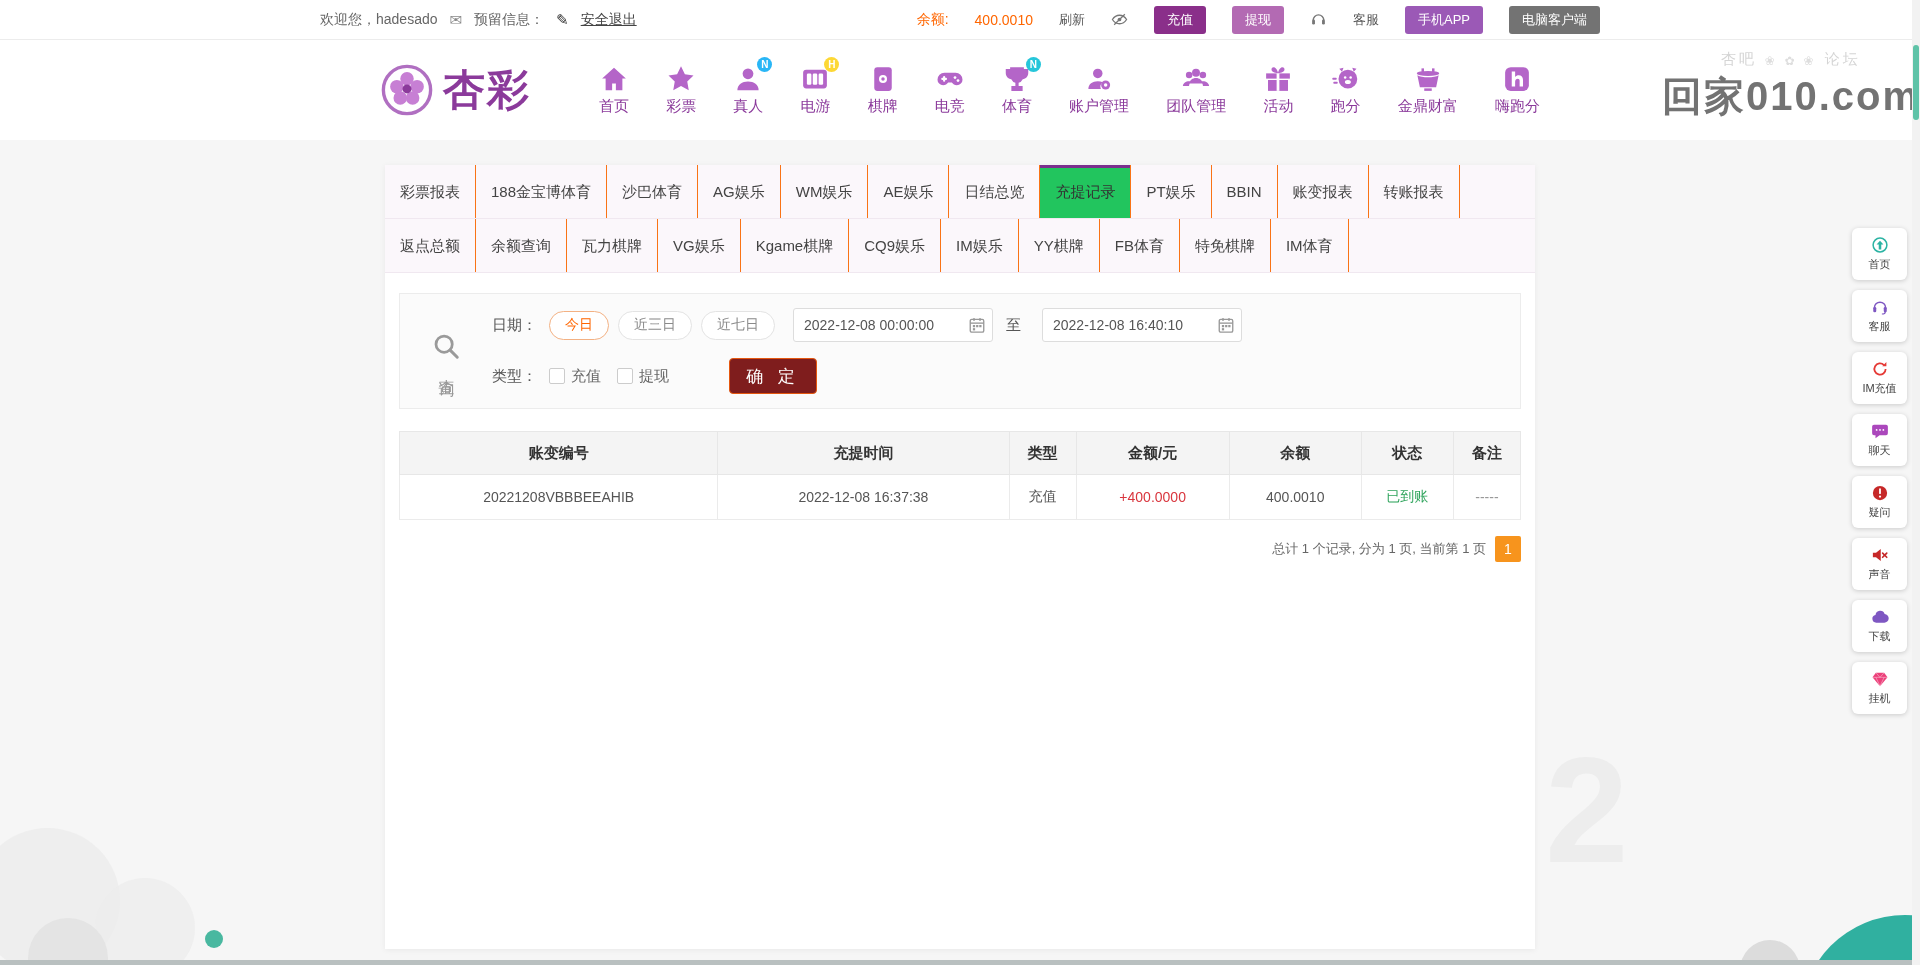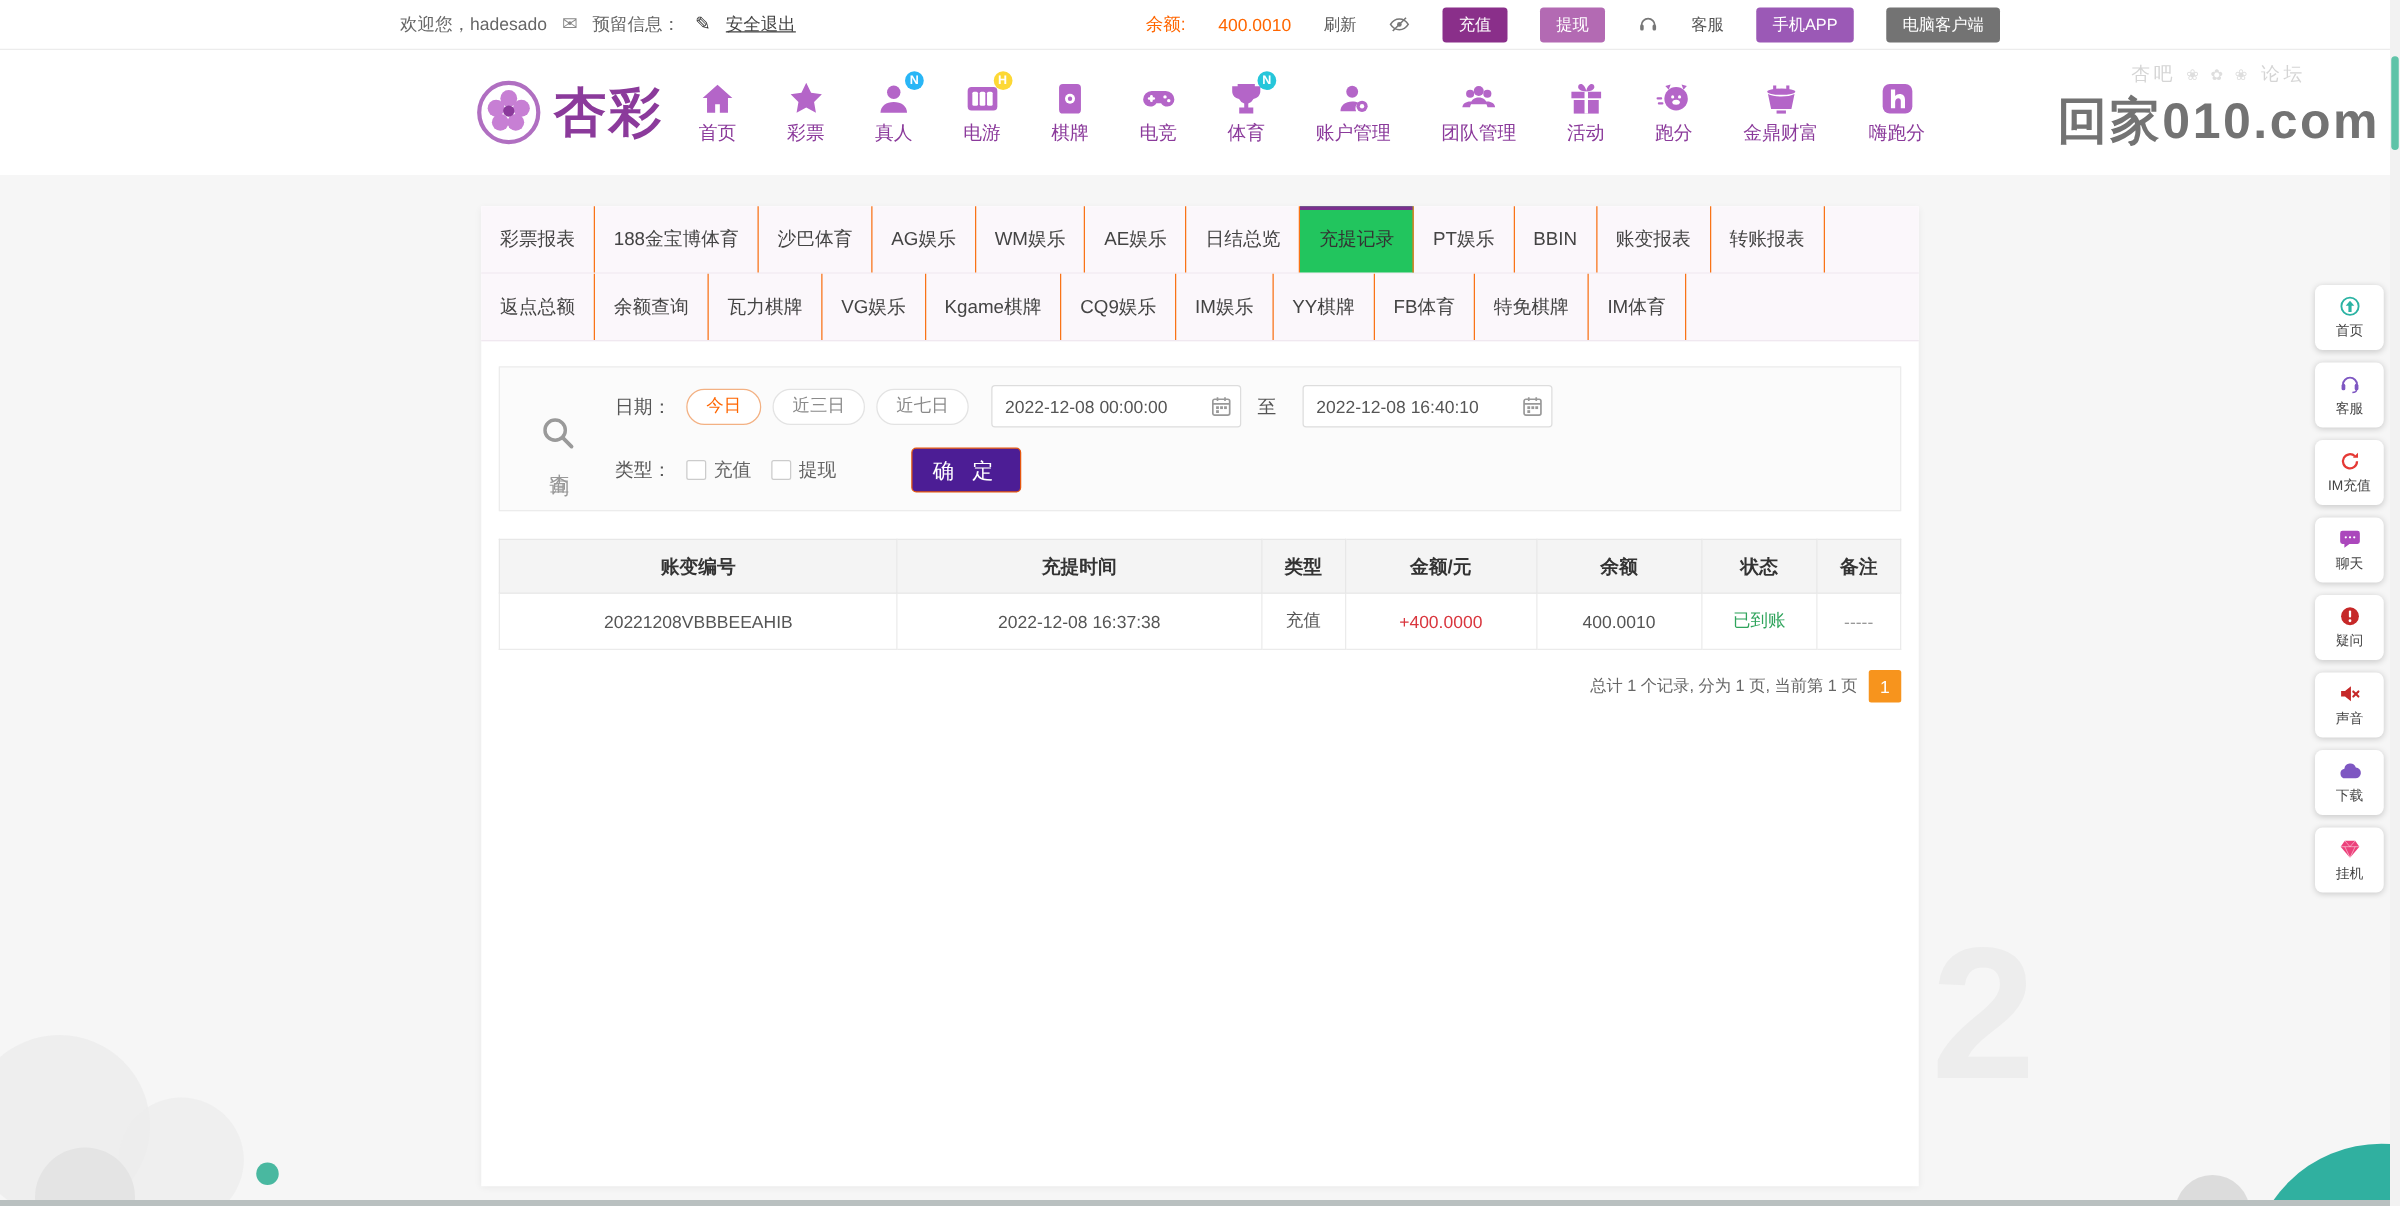--- a/index.html
+++ b/index.html
@@ -26,30 +26,30 @@
   .glyph-icon{font-size:15px;color:#888;line-height:1;}
   .pencil{color:#333;}
   .btn{border:none;border-radius:3px;color:#fff;font-size:13px;padding:5px 13px;cursor:pointer;font-family:inherit;white-space:nowrap;}
   .btn-recharge{background:#8a2f8a;}
   .btn-withdraw{background:#b36ab3;}
   .btn-app{background:#9b59b6;}
   .btn-pc{background:#737373;}
 
   
   .header{background:#fff;height:100px;position:relative;z-index:5;}
-  .header-inner{width:1160px;margin:0 auto;display:flex;align-items:center;height:100%;}
+  .header-inner{width:1160px;margin:0 auto;display:flex;align-items:center;height:100%;gap:40px;}
   .logo{display:flex;align-items:center;gap:9px;cursor:pointer;}
   .logo-flower{width:54px;height:54px;}
   .logo-text{font-size:42px;font-weight:bold;color:#8b3a9b;letter-spacing:2px;}
   .nav{flex:1;display:flex;justify-content:space-between;margin-left:28px;}
   .nav-item{display:flex;flex-direction:column;align-items:center;gap:3px;cursor:pointer;}
   .nav-icon{width:30px;height:30px;color:#b465c8;position:relative;}
   .nav-label{font-size:15px;color:#8b3a9b;white-space:nowrap;}
   .nav-badge{position:absolute;top:-7px;right:-9px;width:15px;height:15px;border-radius:50%;color:#fff;font-size:10px;font-weight:bold;display:flex;align-items:center;justify-content:center;font-style:normal;}
-  .watermark{position:absolute;right:16px;top:10px;text-align:center;color:#cfcfcf;z-index:4;}
+  .watermark{position:absolute;right:0;top:10px;text-align:center;color:#cfcfcf;z-index:4;}
   .wm-top{font-size:15px;letter-spacing:3px;color:#d5d5d5;display:flex;align-items:center;gap:8px;justify-content:center;}
   .wm-orn::before{content:"❀ ✿ ❀";font-size:12px;color:#dedede;}
   .wm-main{font-size:40px;font-weight:bold;letter-spacing:2px;color:#737373;text-shadow:1px 1px 0 #fff;}
 
   
   .content{position:relative;padding-top:25px;z-index:2;}
   .card{width:1150px;margin:0 auto;background:#fff;min-height:784px;box-shadow:0 1px 6px rgba(0,0,0,.06);}
   .tabs-row{display:flex;background:#fbf7fb;border-bottom:1px solid #f0e8f0;}
   .tab{padding:0 15px;line-height:53px;font-size:15px;color:#444;border-right:1px solid #f97316;cursor:pointer;position:relative;white-space:nowrap;}
   .tab.active{background:#22c55e;color:#333;}
@@ -67,21 +67,21 @@
   .pill{height:29px;padding:0 15px;border-radius:15px;border:1px solid #e3e3e3;background:#fff;font-size:14px;color:#8a8a8a;cursor:pointer;display:flex;align-items:center;font-family:inherit;white-space:nowrap;}
   .pill.active{color:#f60;border-color:#f3b183;}
   .date-input{position:relative;margin-left:8px;}
   .date-input input{width:200px;height:34px;border:1px solid #ddd;border-radius:3px;padding:0 14px 0 10px;font-size:14px;color:#555;background:#fff;font-family:inherit;}
   .cal-icon{position:absolute;right:7px;top:8px;width:18px;height:18px;color:#999;cursor:pointer;}
   .to-label{font-size:15px;color:#555;margin:0 3px;}
   .type-options{display:flex;align-items:center;}
   .checkbox{display:flex;align-items:center;gap:6px;margin-right:16px;cursor:pointer;}
   .cb-box{width:16px;height:16px;border:1px solid #ccc;background:#fff;border-radius:2px;}
   .cb-label{font-size:15px;color:#666;}
-  .submit-btn{width:88px;height:36px;background:#4c1d95;border:1px solid #e5570f;border-radius:4px;color:#fff;font-size:17px;letter-spacing:5px;cursor:pointer;margin-left:34px;font-family:inherit;}
+  .submit-btn{width:88px;height:36px;background:#7f1d1d;border:1px solid #e5570f;border-radius:4px;color:#fff;font-size:17px;letter-spacing:5px;cursor:pointer;margin-left:34px;font-family:inherit;}
 
   
   .table-wrap{margin:22px 14px 0;}
   table{width:100%;border-collapse:collapse;table-layout:fixed;}
   th{background:#f4f4f4;border:1px solid #e7e7e7;height:43px;font-size:15px;color:#333;font-weight:bold;}
   td{border:1px solid #ebebeb;height:45px;text-align:center;font-size:14px;color:#555;}
   th:nth-child(1),td:nth-child(1){width:318px;}
   th:nth-child(2),td:nth-child(2){width:291px;}
   th:nth-child(3),td:nth-child(3){width:67px;}
   th:nth-child(4),td:nth-child(4){width:153px;}

